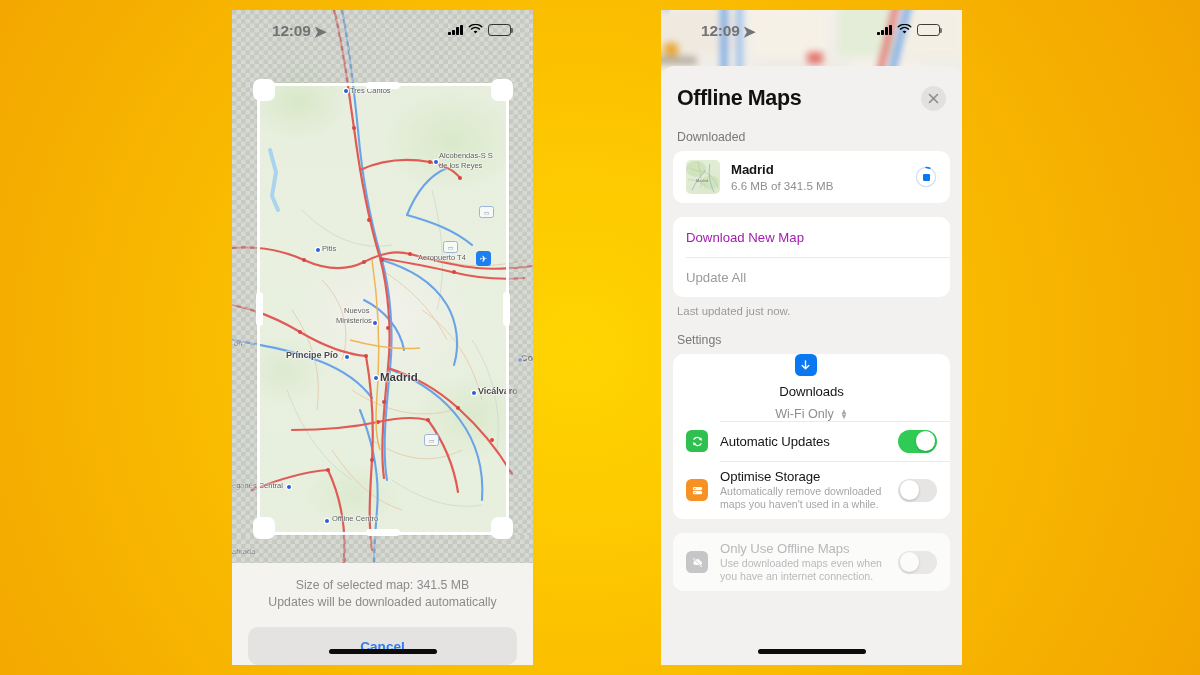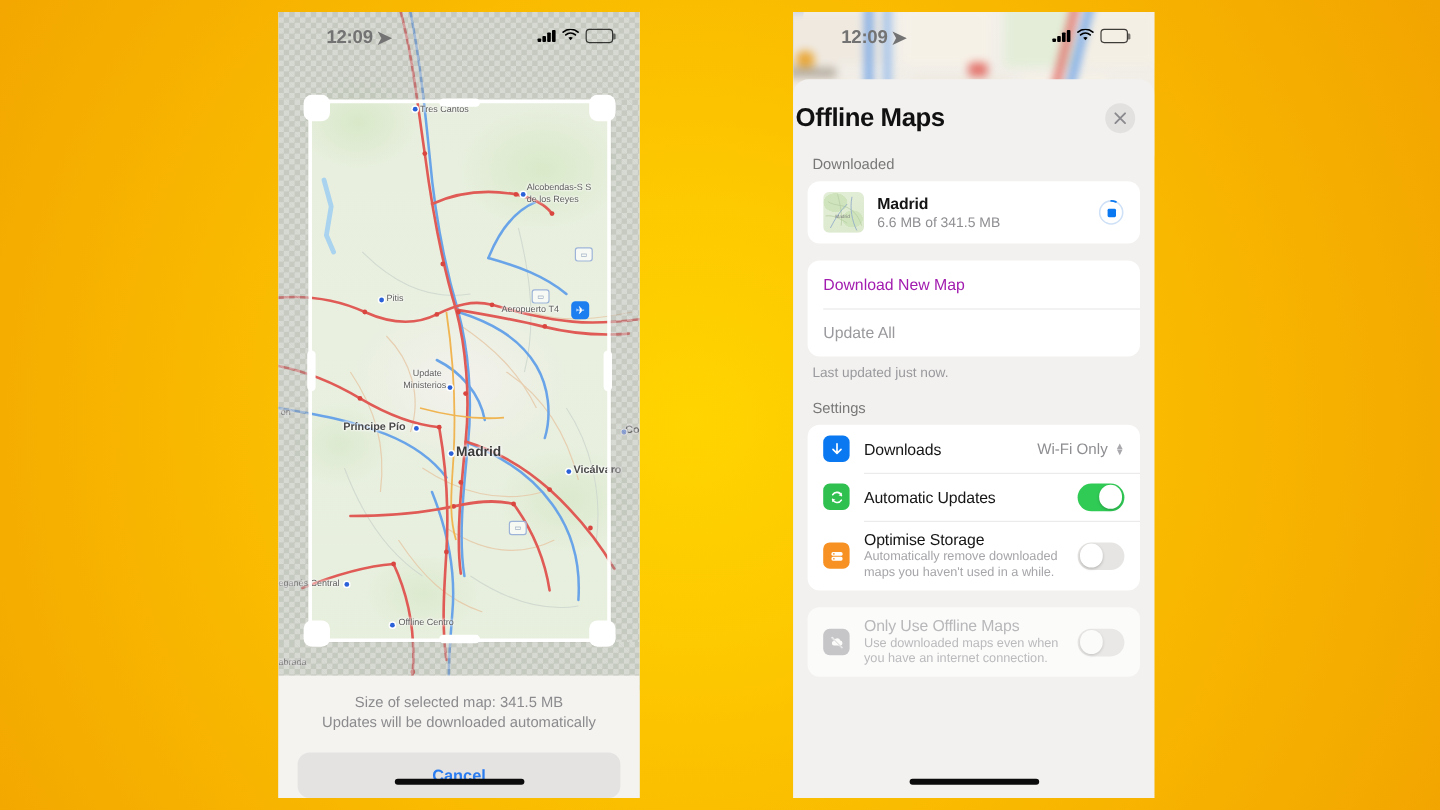--- a/index.html
+++ b/index.html
@@ -217,21 +217,21 @@
     position: absolute;
     left: 0; right: 0;
     top: 56px; bottom: 0;
     background: #f2f1ef;
     border-radius: 13px 13px 0 0;
     z-index: 30;
     overflow: hidden;
   }
   .sheet-head {
     display: flex; align-items: flex-start; justify-content: space-between;
-    padding: 20px 16px 0 2px;
+    padding: 20px 16px 0 16px;
   }
   .sheet-title {
     font-size: 21.5px;
     font-weight: 700;
     color: #111;
     letter-spacing: -0.4px;
   }
   .close-btn {
     width: 25px; height: 25px;
     border-radius: 50%;
@@ -430,21 +430,21 @@
           <path d="M140 250 C146 290 148 330 146 370 C144 400 142 420 148 440"></path>
           <path d="M118 330 C140 336 165 340 188 338"></path>
         </g>
       </svg>
 
       <div class="mlabel sm" style="left:118px; top:76px;">Tres Cantos</div>
       <div class="mlabel sm" style="left:207px; top:141px;">Alcobendas-S S</div>
       <div class="mlabel sm" style="left:207px; top:151px;">de los Reyes</div>
       <div class="mlabel sm" style="left:90px;  top:234px;">Pitis</div>
       <div class="mlabel sm" style="left:186px; top:243px;">Aeropuerto T4</div>
-      <div class="mlabel sm" style="left:112px; top:296px;">Update</div>
+      <div class="mlabel sm" style="left:112px; top:296px;">Nuevos</div>
       <div class="mlabel sm" style="left:104px; top:306px;">Ministerios</div>
       <div class="mlabel md" style="left:54px;  top:340px;">Príncipe Pío</div>
       <div class="mlabel lg" style="left:148px; top:361px;">Madrid</div>
       <div class="mlabel md" style="left:246px; top:376px;">Vicálvaro</div>
       <div class="mlabel md" style="left:289px; top:343px;">Co</div>
       <div class="mlabel sm" style="left:2px;   top:329px;">ón</div>
       <div class="mlabel sm" style="left:0px;   top:471px;">eganés Central</div>
       <div class="mlabel sm" style="left:100px; top:504px;">Offline Centro</div>
       <div class="mlabel sm" style="left:0px;   top:537px;">abrada</div>
 
@@ -603,21 +603,21 @@
         <div class="row link-row">Download New Map</div>
         <div class="row muted-row">Update All</div>
       </div>
 
       <div class="note">Last updated just now.</div>
 
       <div class="sec-head" style="margin-top:16px;">Settings</div>
 
       <div class="card">
 
-        <div class="row ind" style="min-height:40px;">
+        <div class="row ind" style="min-height:40px;flex-direction:column;">
           <span class="sicon s-blue">
             <svg width="13" height="13" viewBox="0 0 14 14">
               <path d="M7 2 L7 10.4 M3.4 7 L7 10.6 L10.6 7" stroke="#fff" stroke-width="1.5" fill="none" stroke-linecap="round" stroke-linejoin="round"></path>
             </svg>
           </span>
           <div class="srow-txt">
             <div class="srow-title">Downloads</div>
           </div>
           <div class="value-ctl">
             <span>Wi-Fi Only</span>

